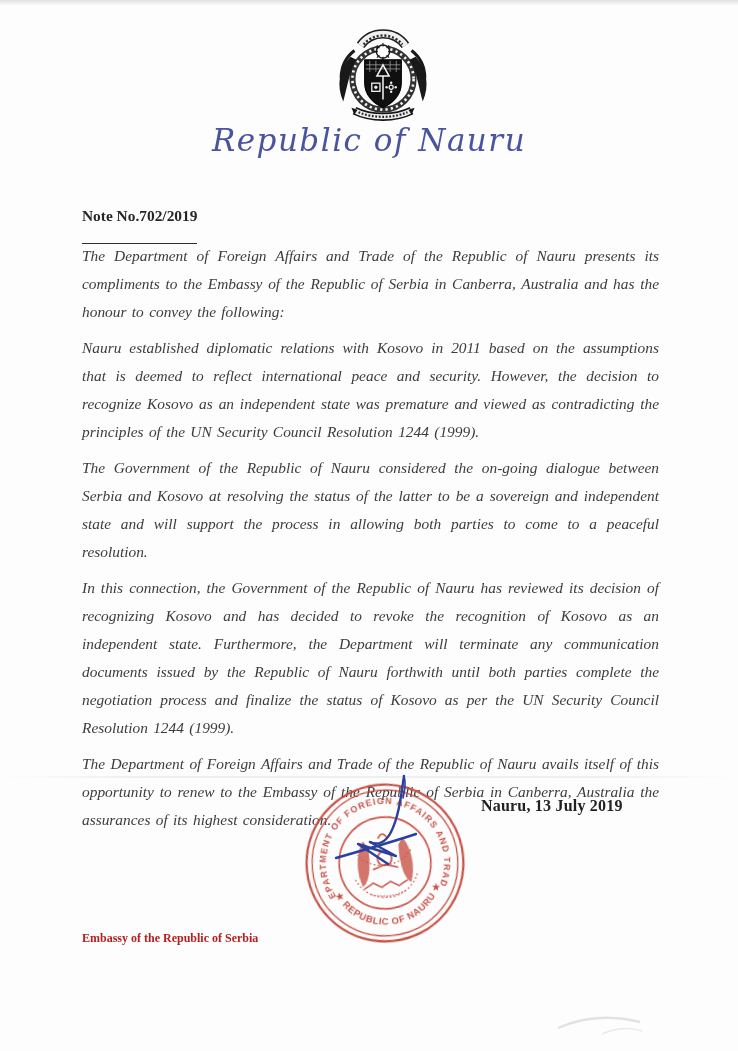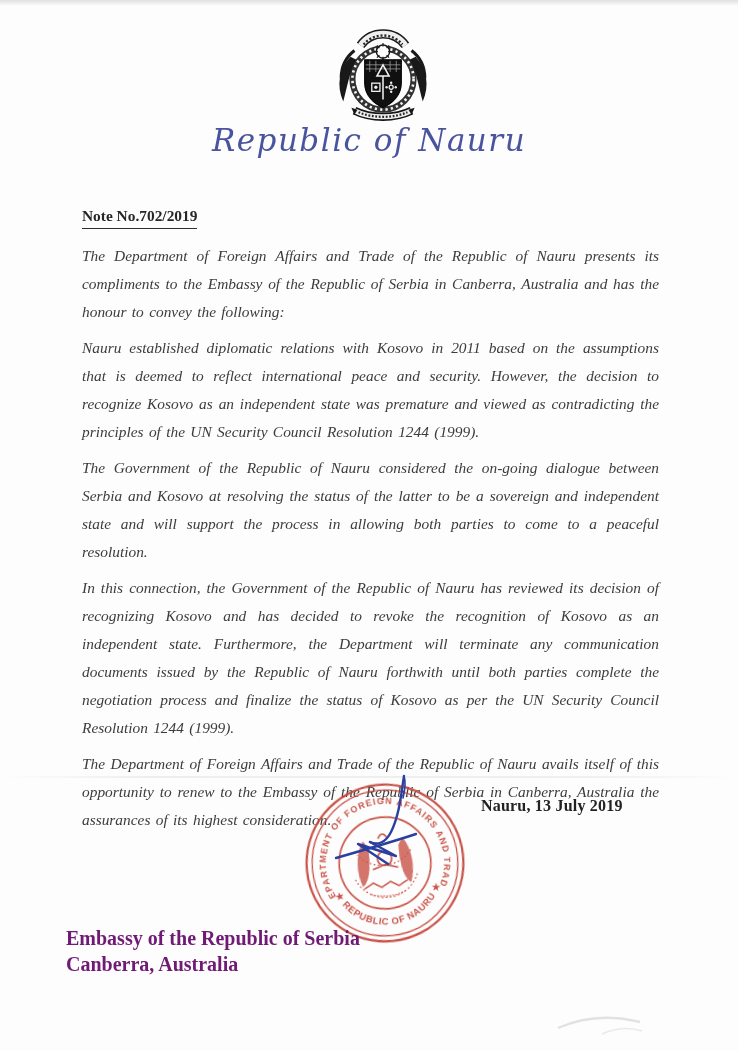--- a/index.html
+++ b/index.html
@@ -28,41 +28,41 @@
     font-size:31px; letter-spacing:1.5px;
     color:#4a549e;
   }
   .body-col {
     position:absolute; left:82px; top:202px; width:577px;
     font-size:15.4px; line-height:28px; color:#3c3c3c;
   }
   .note-no {
     font-weight:bold; color:#262626; margin:0 0 12px 0;
   }
-  .note-no span { border-bottom:1.6px solid #2e2e2e; padding-bottom:4px; }
+  .note-no span { border-bottom:1.6px solid #2e2e2e; padding-bottom:19px; }
   .body-col p {
     margin:0 0 8px 0; text-align:justify; word-spacing:1.5px;font-style:italic;
   }
   .stamp-wrap {
     position:absolute; left:301px; top:779px; width:168px; height:168px;
     transform:rotate(-6deg);
     opacity:.93; filter:blur(.25px);
   }
   .stamp-arc-top   { font-family:"Liberation Sans", sans-serif; font-size:8.8px; font-weight:bold; letter-spacing:1.1px; fill:#c5463a; }
   .stamp-arc-bottom{ font-family:"Liberation Sans", sans-serif; font-size:9.2px; font-weight:bold; letter-spacing:0.6px; fill:#c5463a; }
   .signature {
     position:absolute; left:320px; top:772px; width:150px; height:112px;
   }
   .dateline {
     position:absolute; left:481px; top:797px;
     font-weight:bold; font-size:16px; color:#222; letter-spacing:.2px;
   }
   .recipient {
-    position:absolute; left:66px; top:925px;
-    font-weight:bold; font-size:20px; line-height:26px; color:#701a75;
+    position:absolute; left:82px; top:925px;
+    font-weight:bold; font-size:12px; line-height:26px; color:#b91c1c;
   }
   .smudge { position:absolute; left:540px; top:1000px; width:190px; height:45px; }
 </style>
 </head>
 <body>
 
 <div class="page">
 
   <div class="scan-edge"></div>
   <div class="scan-line"></div>
@@ -172,21 +172,20 @@
       <path d="M 16,86 C 44,78 72,70 96,62"></path>
       <path d="M 50,70 L 76,84 L 38,72 L 68,92"></path>
       <path d="M 84,4 C 86,10 85,18 83,26" stroke-width="1.6"></path>
     </g>
   </svg>
 
   <div class="dateline">Nauru, 13 July 2019</div>
 
   <div class="recipient">
     <div>Embassy of the Republic of Serbia</div>
-    <div>Canberra, Australia</div>
   </div>
 
   <svg class="smudge" viewBox="0 0 190 45">
     <path d="M 18,28 C 45,16 72,15 100,22" fill="none" stroke="#e2e2e2" stroke-width="2.4"></path>
     <path d="M 62,34 C 76,28 90,27 102,31" fill="none" stroke="#e9e9e9" stroke-width="1.6"></path>
   </svg>
 
 </div>
 
 </body></html>

